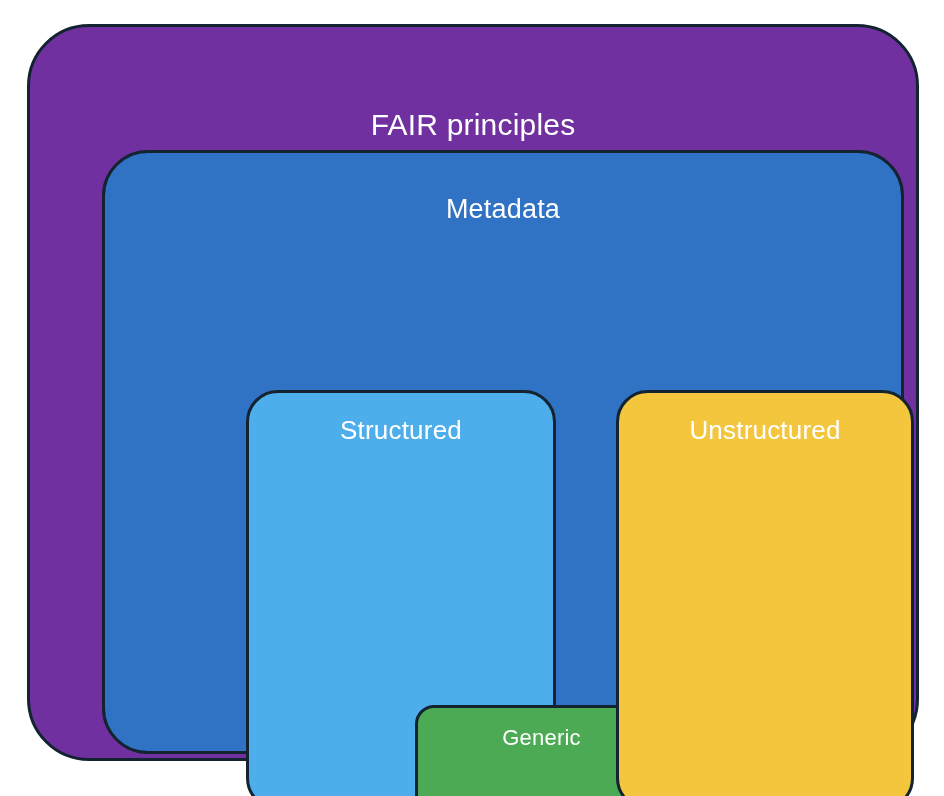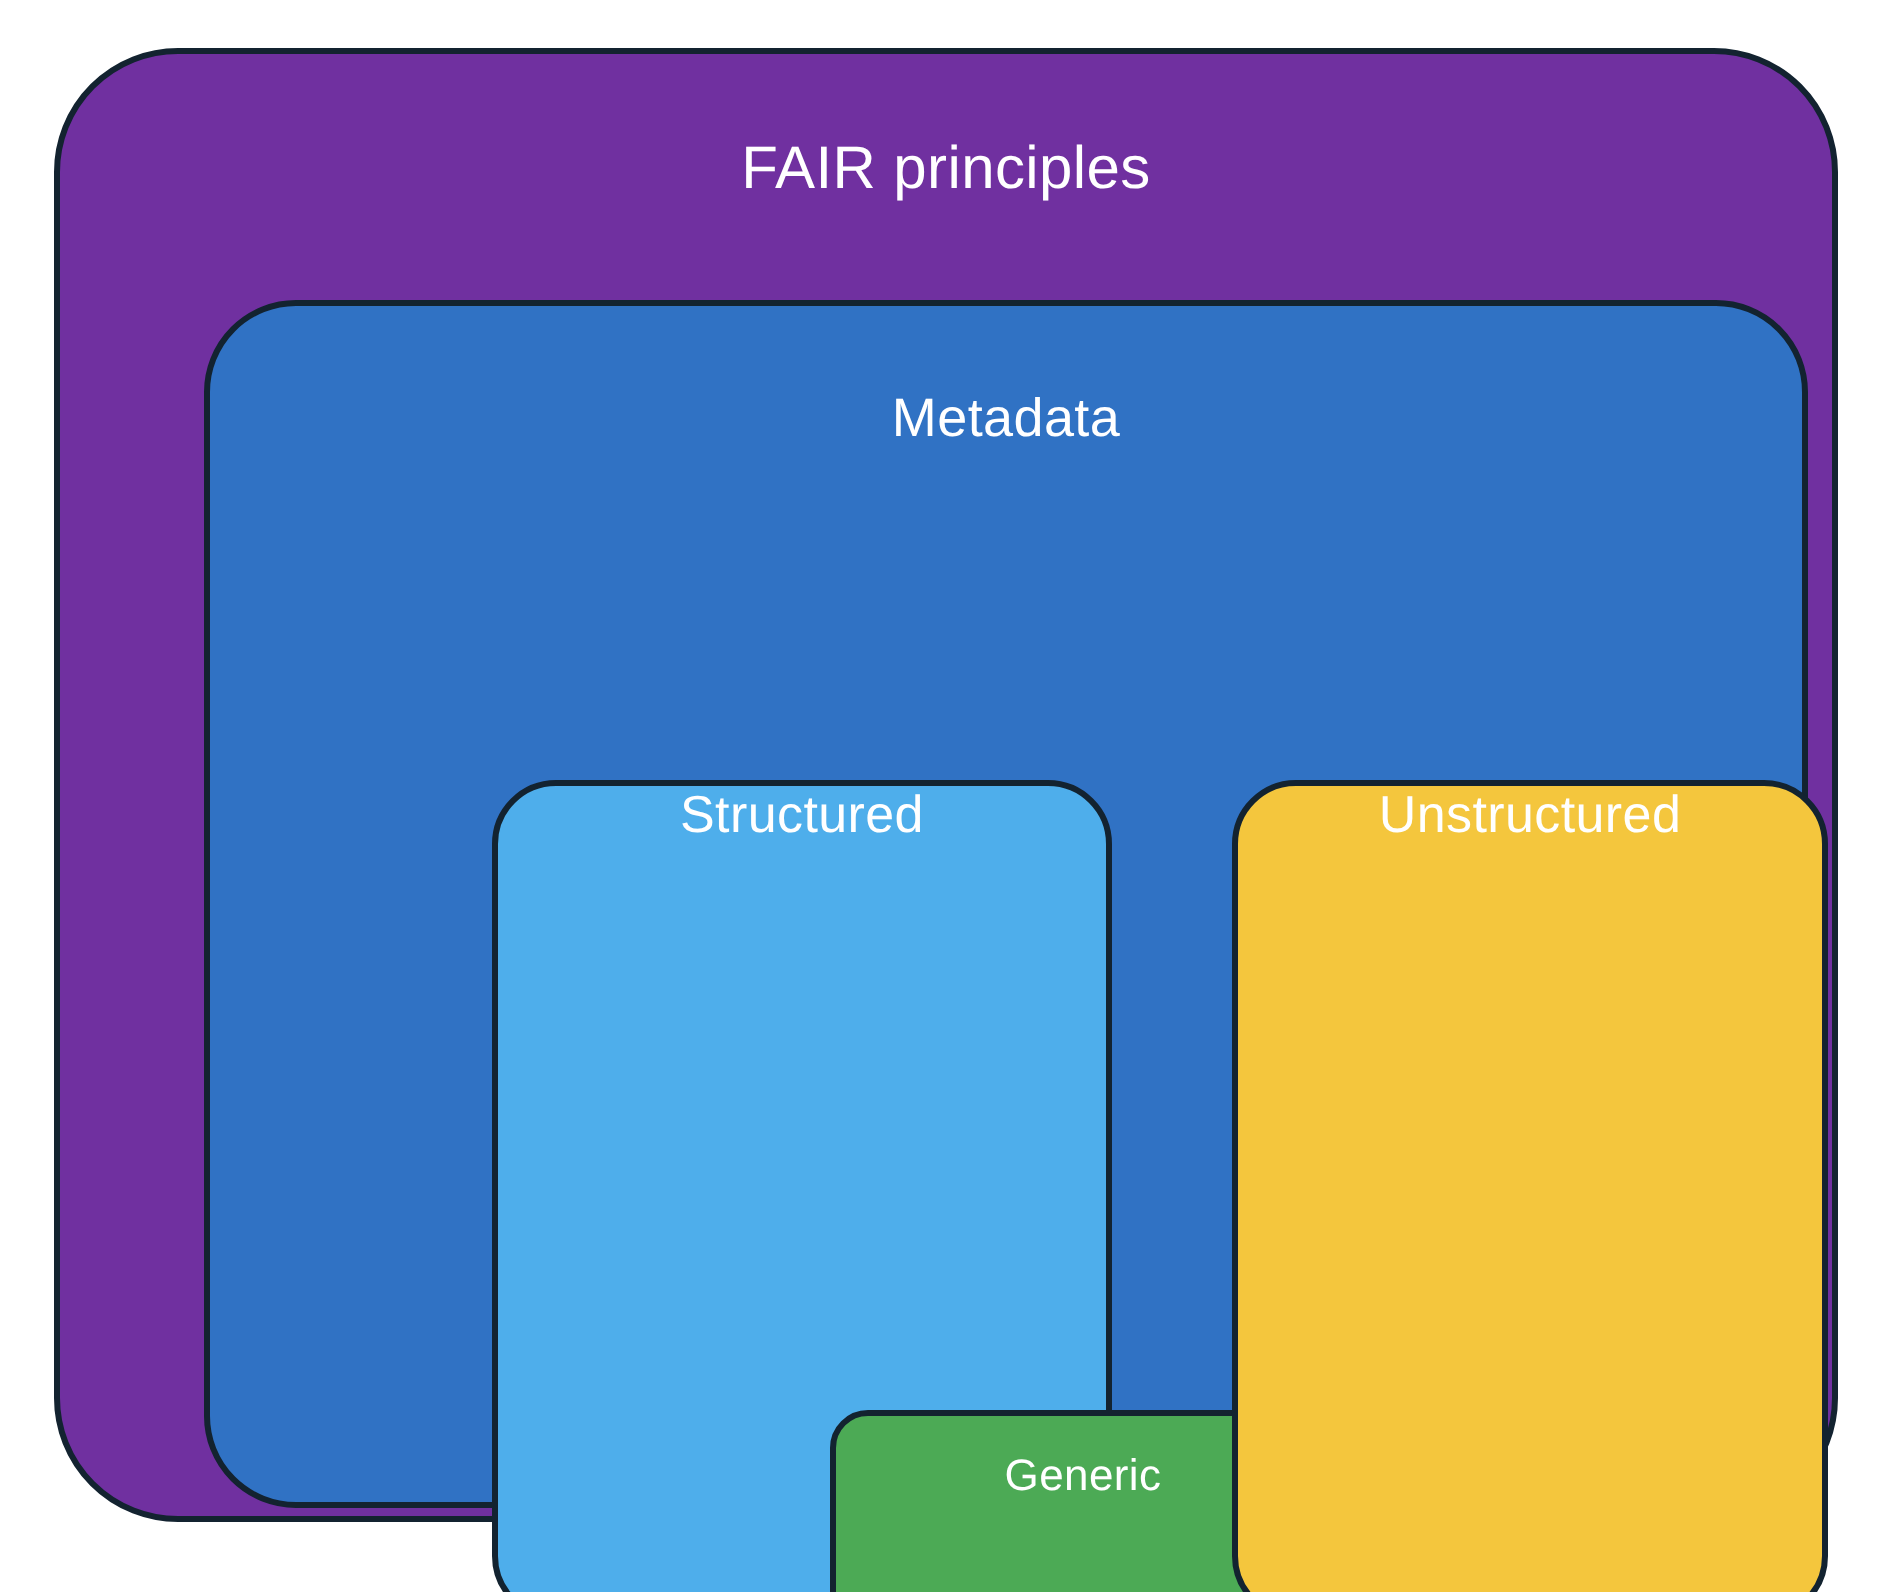--- a/index.html
+++ b/index.html
@@ -40,21 +40,21 @@
   
   #fair-box {
     left: 27px;
     top: 24px;
     width: 892px;
     height: 737px;
     border-radius: 62px;
     background: #7030A0;
   }
   #fair-box > .box-label {
-    padding-top: 41px;
+    padding-top: 81px;
     font-size: 30px;
   }
 
   
   #metadata-box {
     left: 72px;
     top: 123px;
     width: 802px;
     height: 604px;
     border-radius: 46px;
@@ -75,20 +75,21 @@
     left: 141px;
     width: 310px;
     background: #4EAEEB;
   }
   #unstructured-box {
     left: 511px;
     width: 298px;
     background: #F4C63D;
   }
   .category-box > .box-label {
+    padding-top: 23px;
     font-size: 26px;
   }
 
   
   .item-box {
     height: 123px;
     border-radius: 19px;
   }
   .item-box > .box-label {
     padding-top: 18px;

